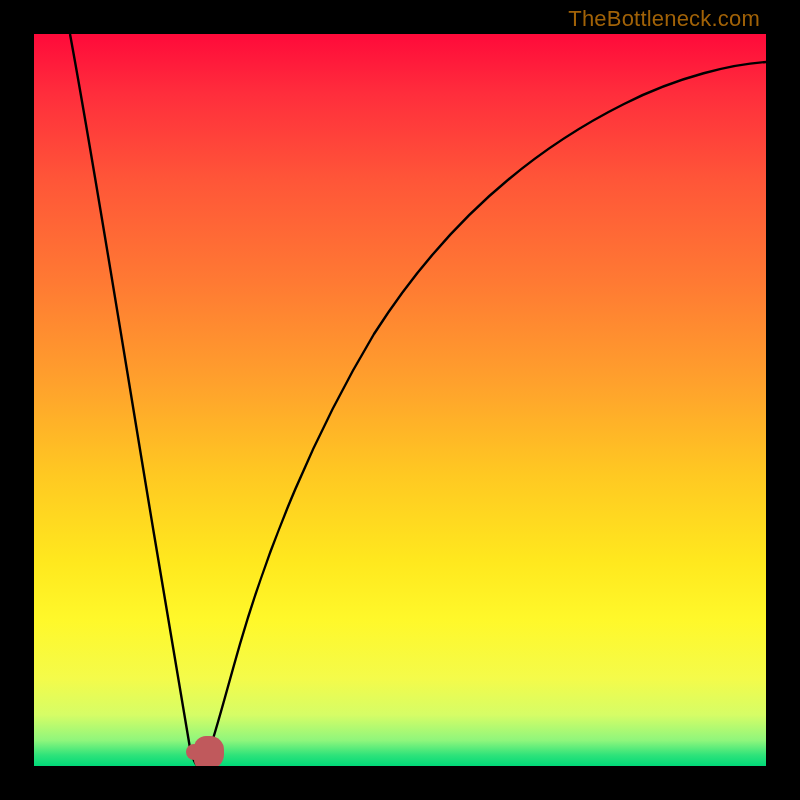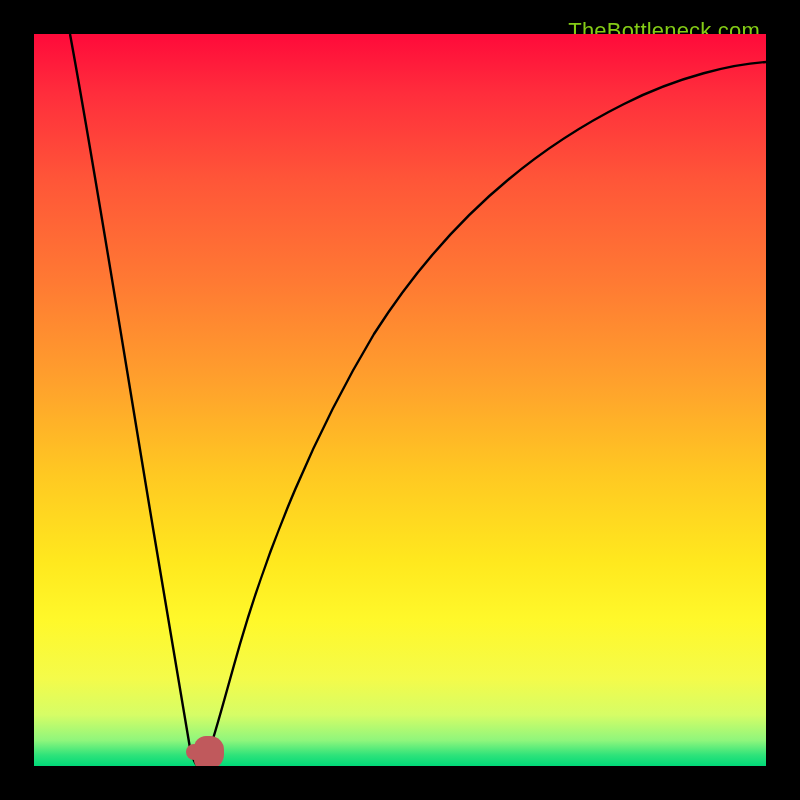--- a/index.html
+++ b/index.html
@@ -44,25 +44,25 @@
       #fff82a 80%,
       #f4fb4a 88%,
       #d6fd66 93%,
       #8ff67c 96.5%,
       #2fe37a 98.5%,
       #00d978 100%
     );
   }
   .watermark {
     position: absolute;
-    top: 18px;
+    top: 6px;
     right: 40px;
     font-family: Arial, Helvetica, sans-serif;
     font-size: 22px;
-    color: #84cc16;
+    color: #a16207;
     letter-spacing: 0.2px;
     user-select: none;
   }
   svg.curve {
     position: absolute;
     left: 0;
     top: 0;
   }
   .marker {
     position: absolute;

